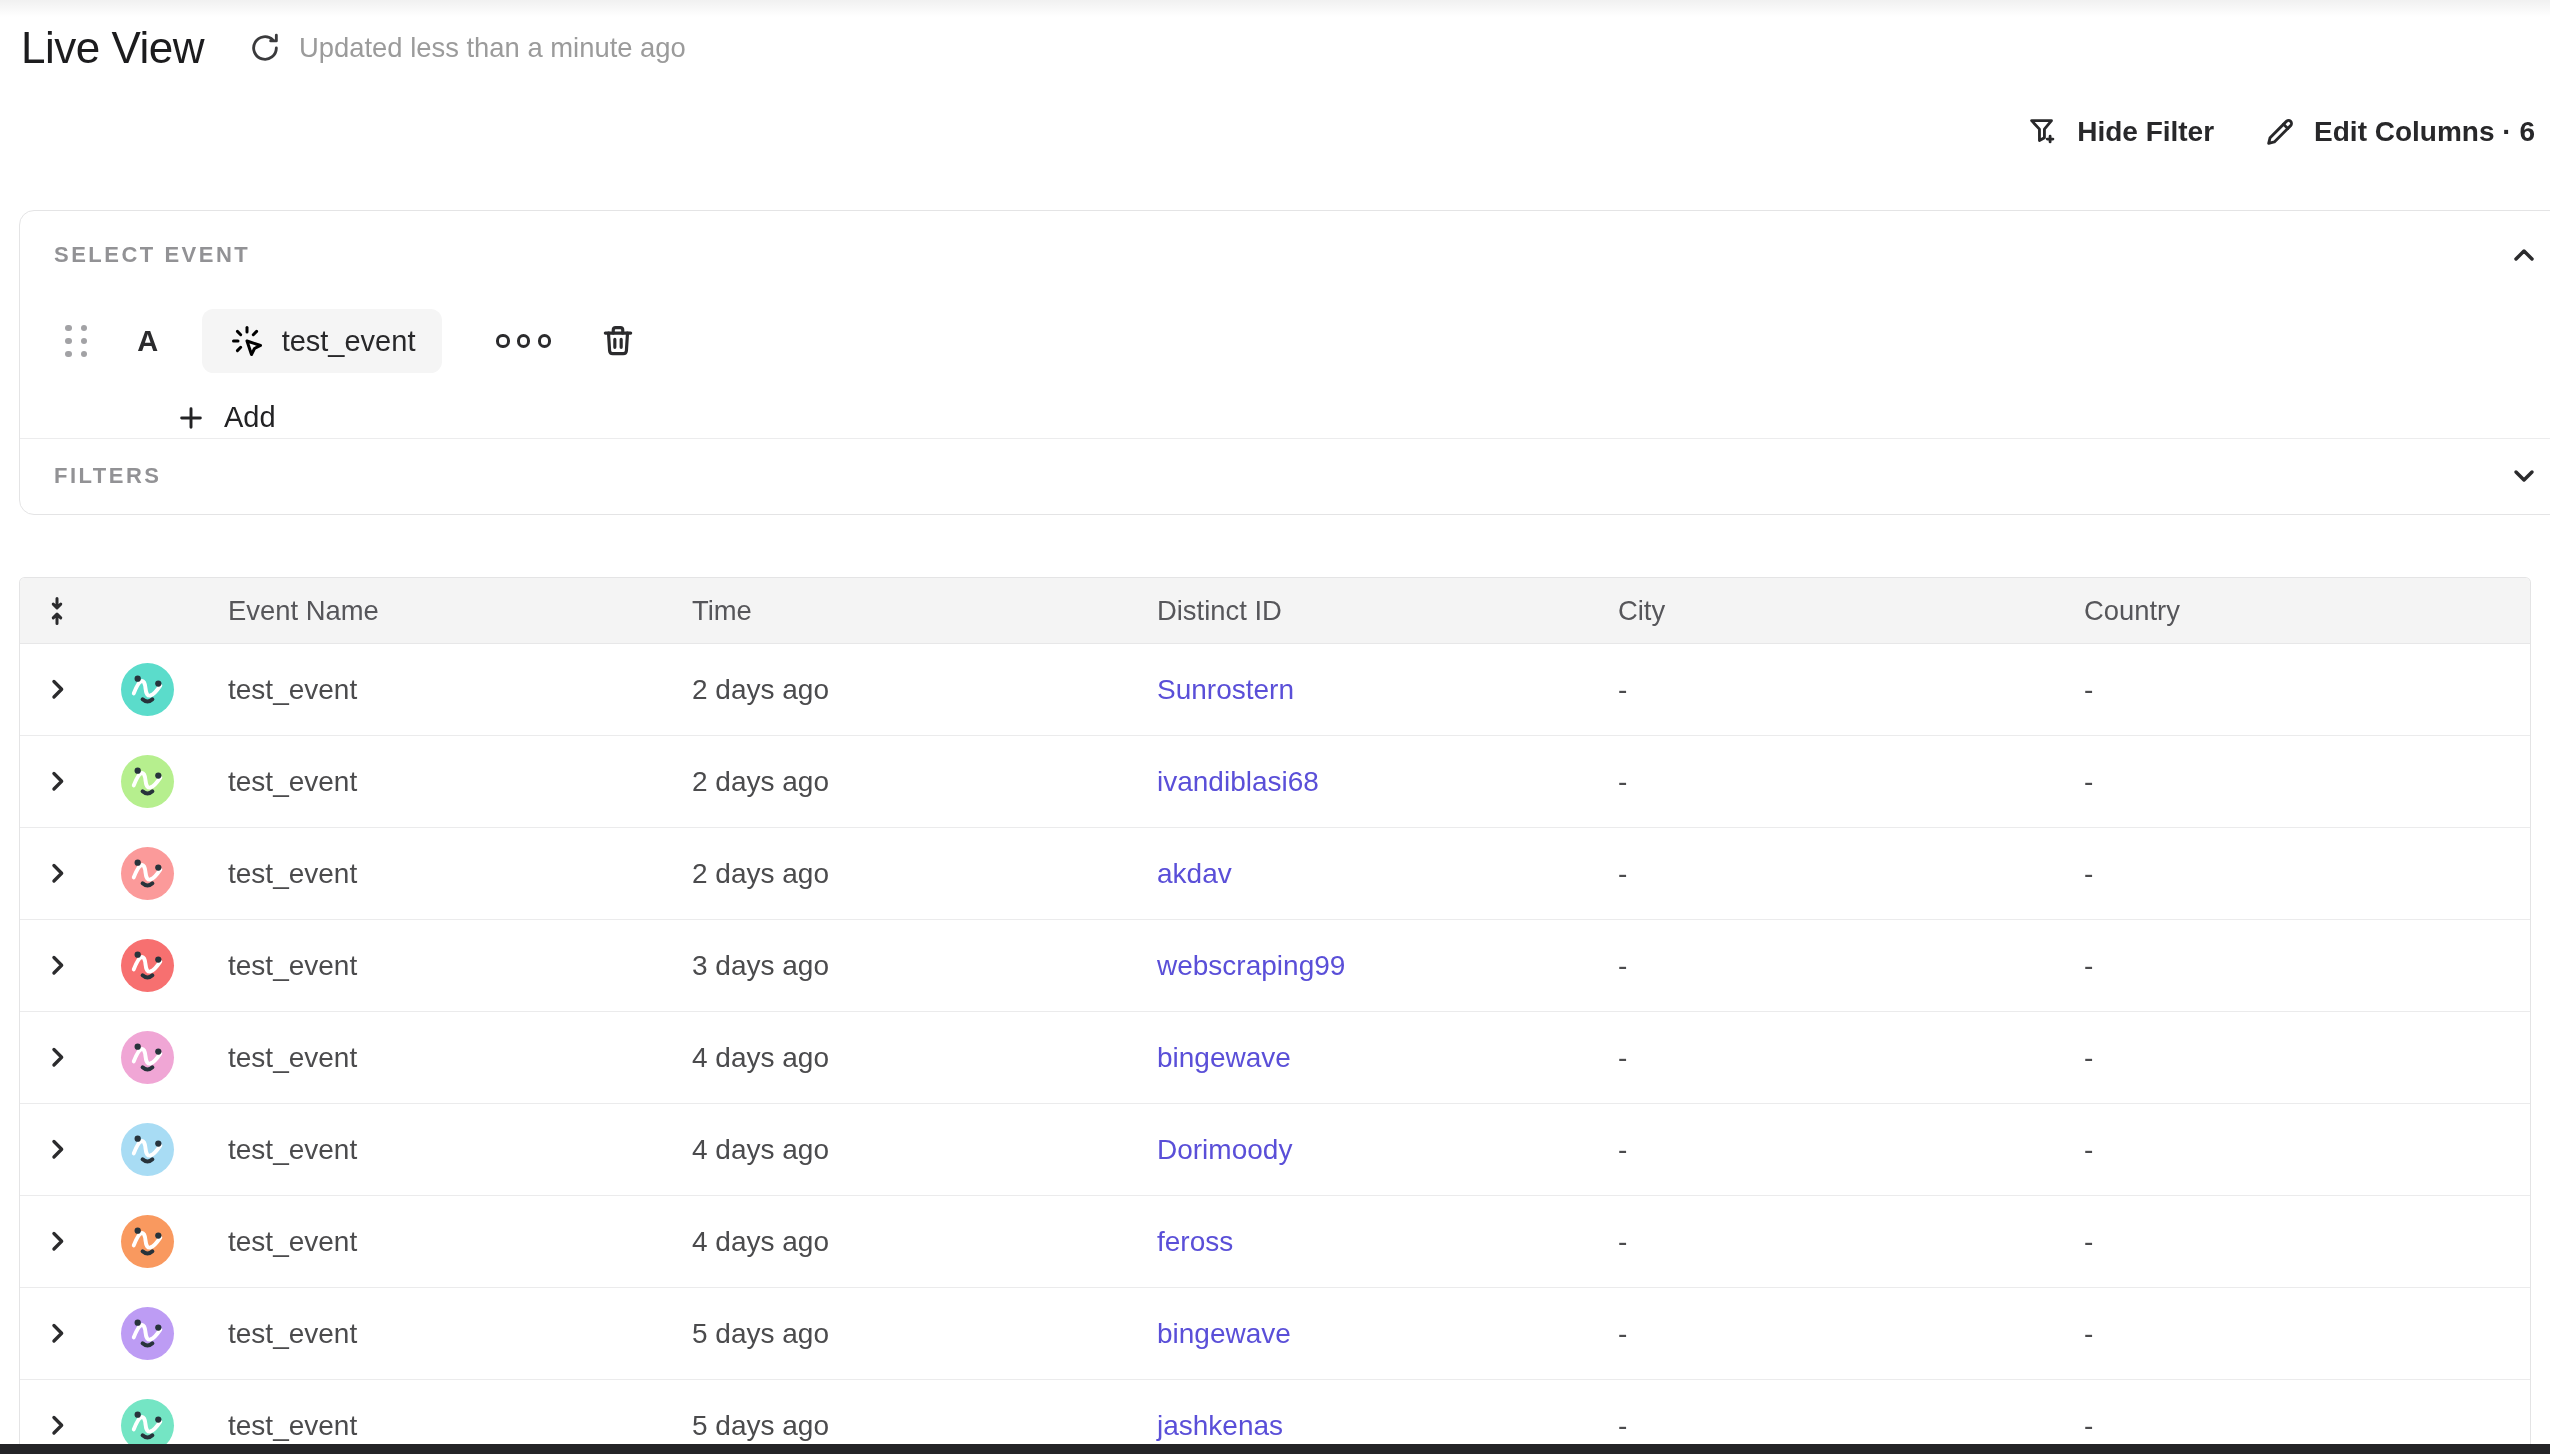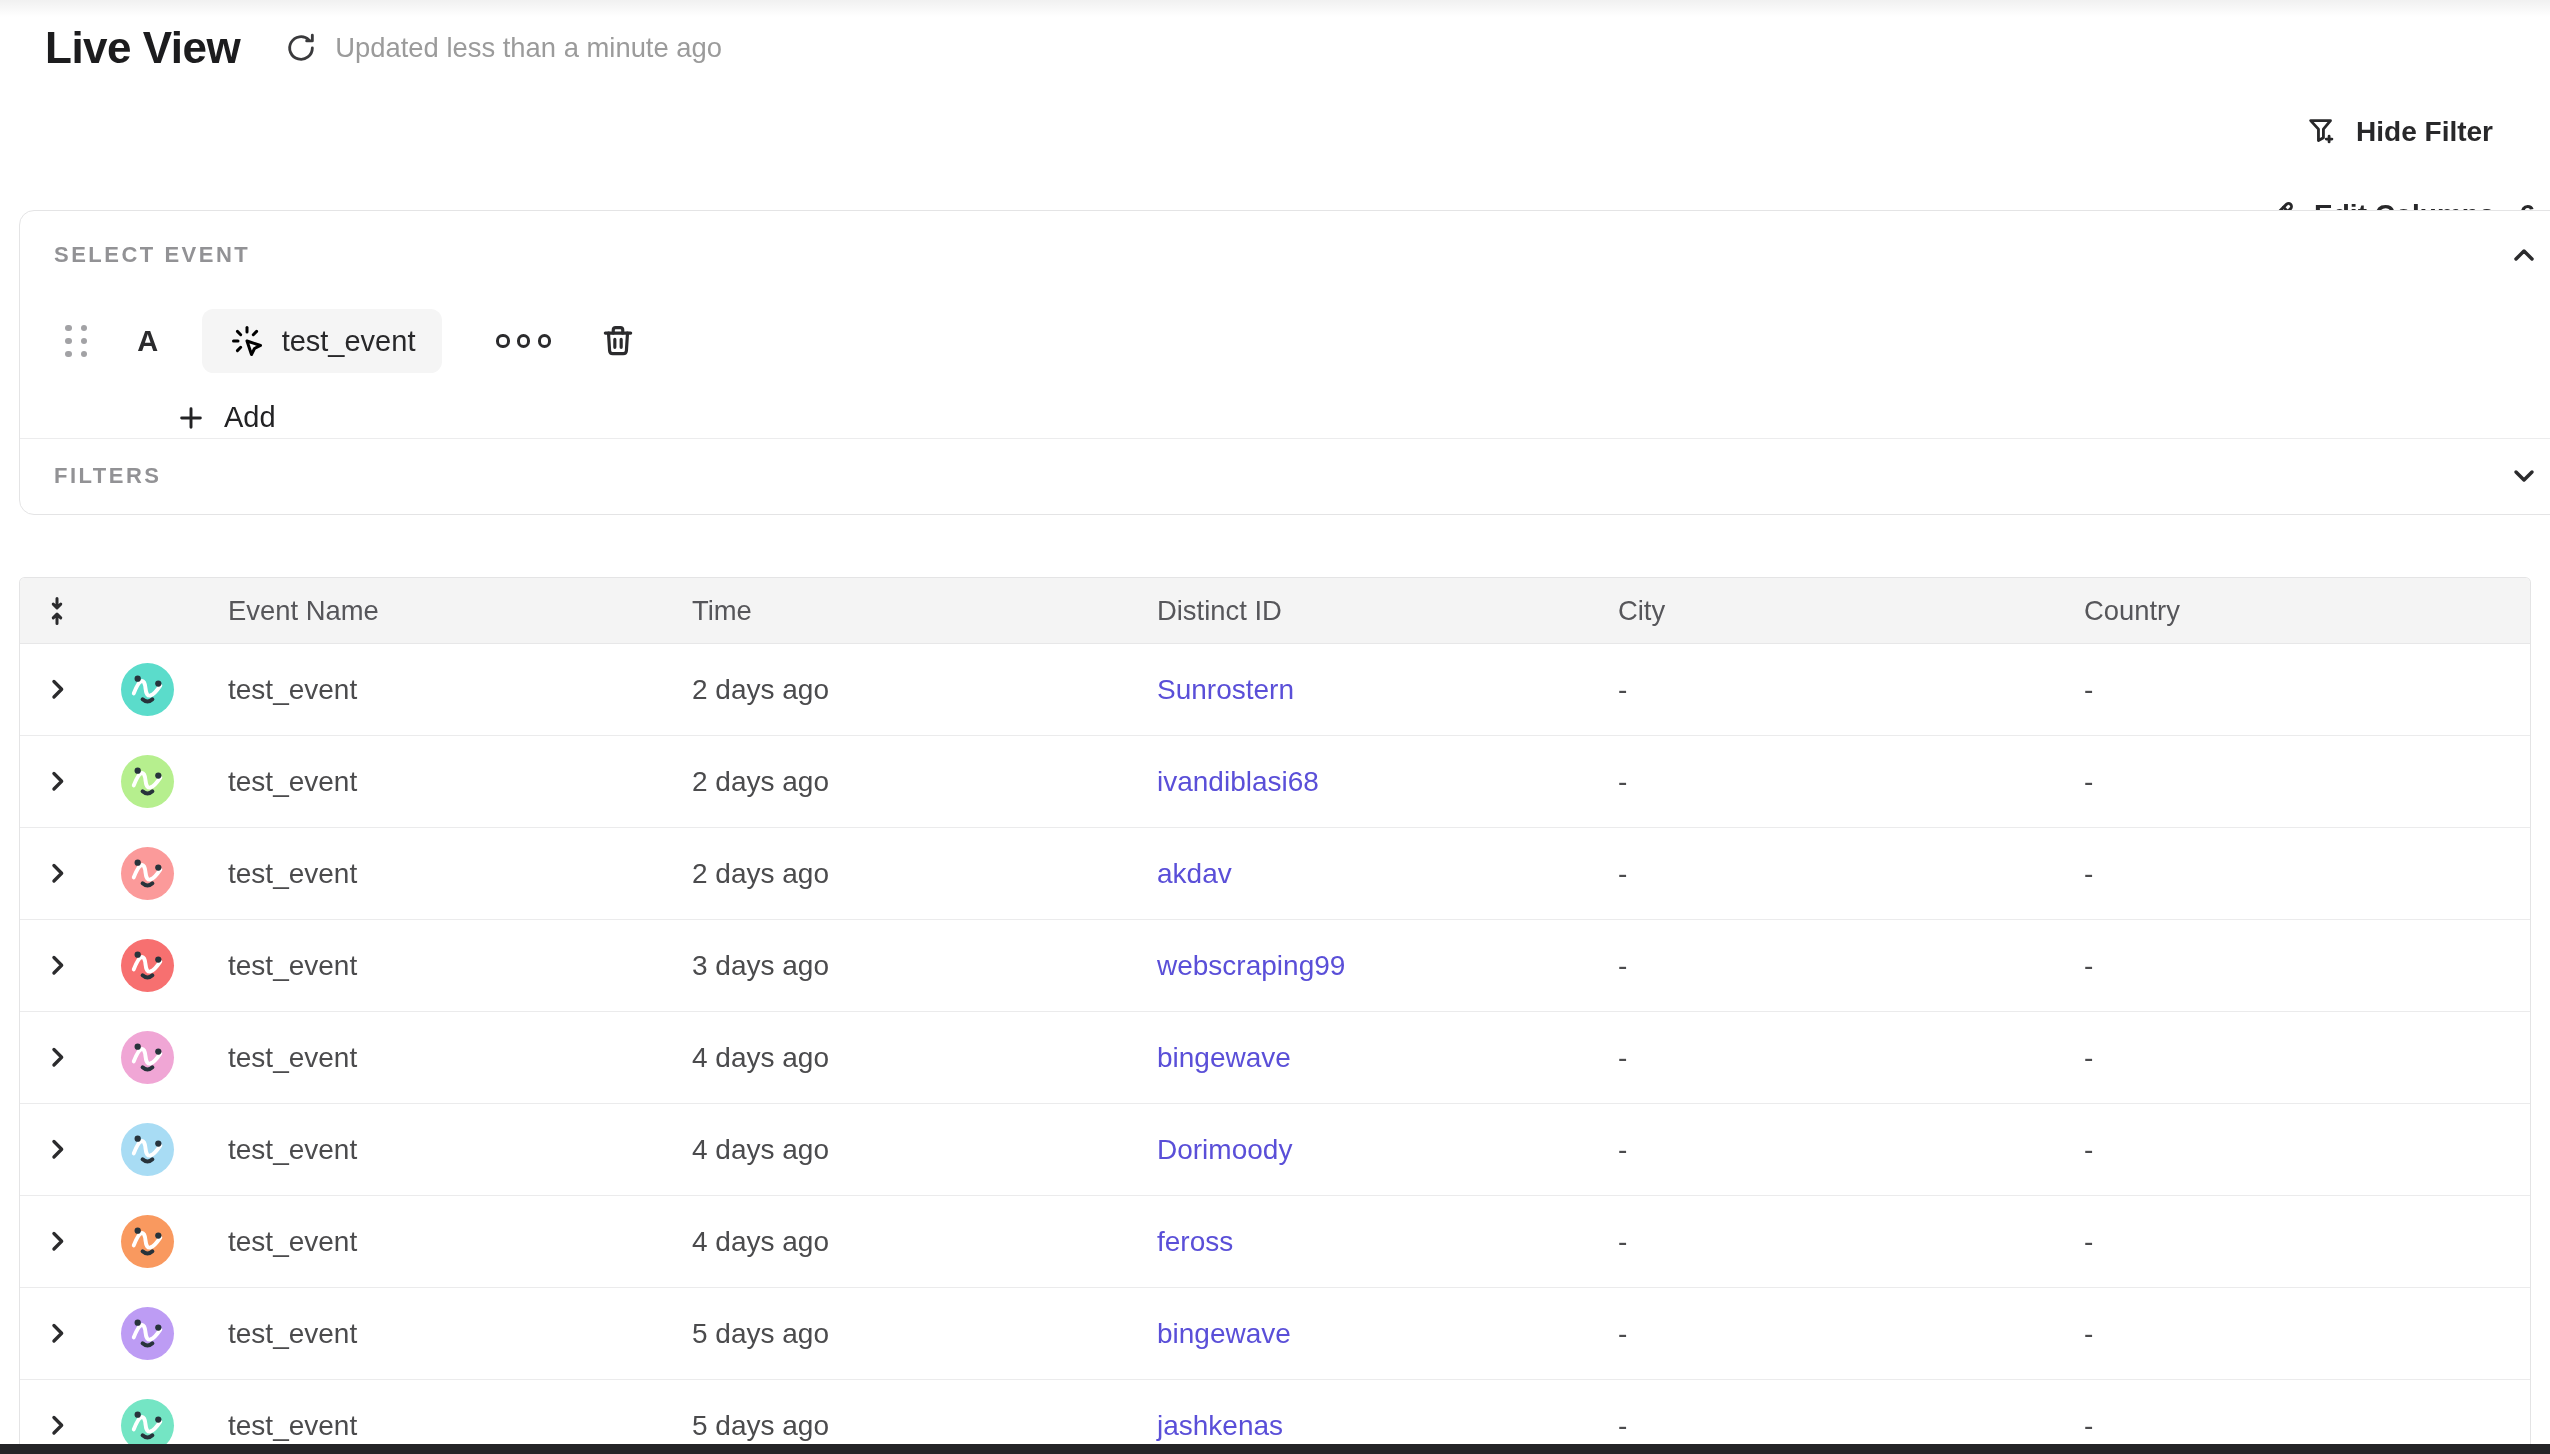--- a/index.html
+++ b/index.html
@@ -14,33 +14,33 @@
   .top-fade {
     position:absolute; left:0; top:0; right:0; height:17px;
     background:linear-gradient(#f1f1f1,#ffffff);
   }
   
   .page-header {
     position:absolute; left:21px; top:23px;
     display:flex; align-items:center;
   }
   .page-title {
-    font-size:44px; font-weight:700; letter-spacing:-0.5px; color:#1c1c1e;margin-left:24px;
+    font-size:44px; font-weight:400; letter-spacing:-0.5px; color:#1c1c1e;
   }
   .refresh-btn {
     margin-left:42px; width:38px; height:38px;
     display:flex; align-items:center; justify-content:center;
     background:none; border:none; cursor:pointer; color:#3a3a3c;
   }
   .updated-text { margin-left:15px; font-size:27.4px; color:#9b9b9b; }
 
   
   .toolbar {
     position:absolute; top:115px; right:15px;
-    display:flex; align-items:center; gap:49px;flex-direction:column;
+    display:flex; align-items:flex-start; gap:49px;
   }
   .tool-btn {
     display:flex; align-items:center; gap:17px;
     background:none; border:none; cursor:pointer;
     font-size:28px; font-weight:600; color:#28282a;
     font-family:inherit;
   }
   .tool-btn svg { color:#28282a; }
   .search-box {
     width:284px; height:62px; background:#f1f1f2; border-radius:11.4px;

